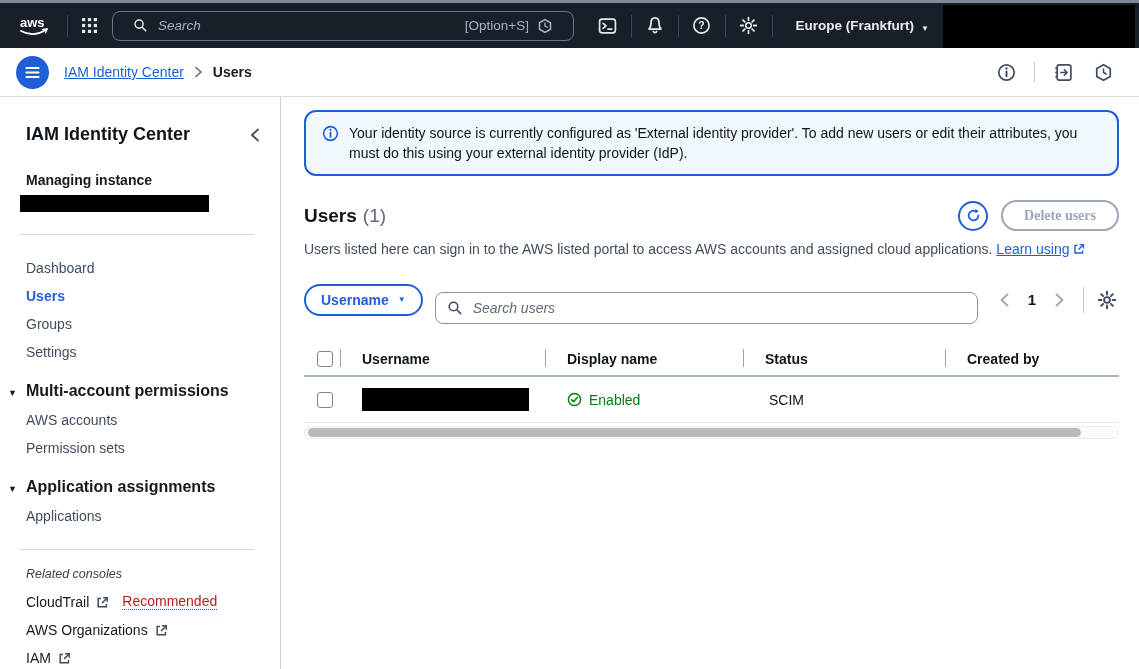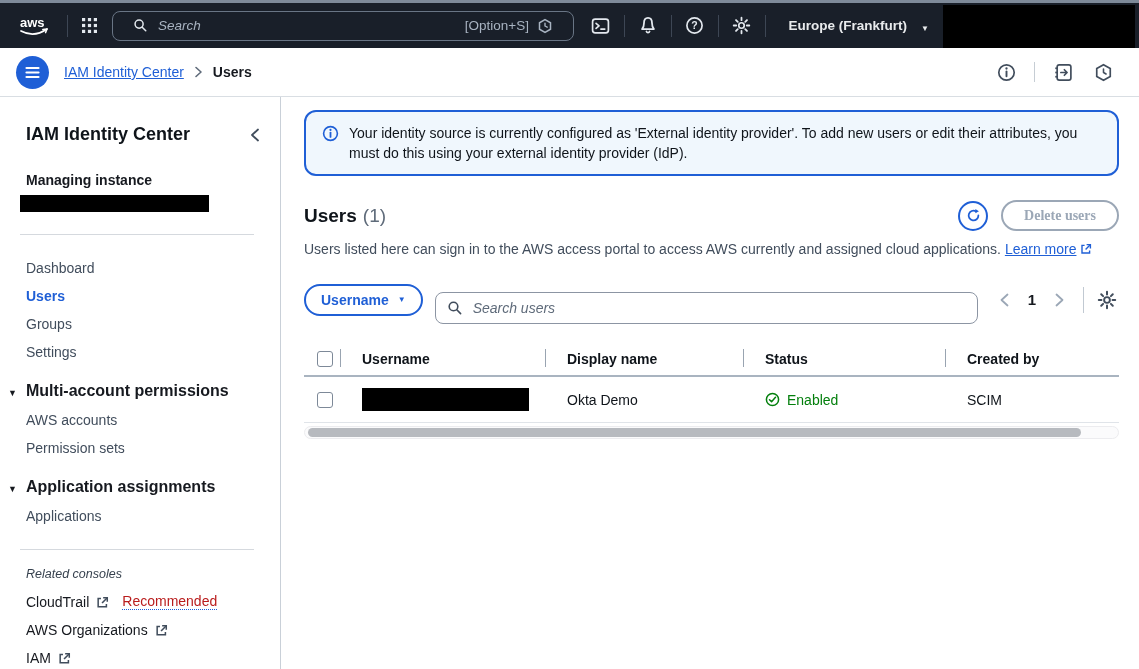--- a/index.html
+++ b/index.html
@@ -16,21 +16,21 @@
   .aws-logo{flex:none;display:block;}
   .grid-btn{flex:none;cursor:pointer;display:flex;align-items:center;}
   .tb-search{flex:none;width:462px;height:30px;border:1px solid #697585;border-radius:8px;
     display:flex;align-items:center;gap:8px;padding:0 20px;margin-left:14px;box-sizing:border-box;}
   .tb-search input{flex:1;background:transparent;border:none;outline:none;color:#d8dee6;
     font-size:13.5px;font-style:italic;font-family:"Liberation Sans",sans-serif;min-width:0;}
   .tb-search input::placeholder{color:#a8b3c1;font-style:italic;}
   .tb-shortcut{color:#a8b3c1;font-size:13.5px;white-space:nowrap;}
   .tb-right{margin-left:auto;display:flex;align-items:center;}
   .tb-iconbtn{width:20px;height:20px;display:flex;align-items:center;justify-content:center;cursor:pointer;flex:none;}
-  .tb-region{display:flex;align-items:flex-end;gap:14px;color:#e9ebed;font-size:13.5px;font-weight:600;
+  .tb-region{display:flex;align-items:flex-end;gap:7px;color:#e9ebed;font-size:13.5px;font-weight:600;
     margin:0 10px;white-space:nowrap;cursor:pointer;}
   .caret{font-size:8px;line-height:1;}
   .redacted-account{position:absolute;right:4px;top:2px;width:192px;height:43px;background:#000;}
   
   .crumbbar{height:48px;background:#fff;border-bottom:1px solid #d9dee3;display:flex;align-items:center;padding:0 16px;}
   .menu-btn{width:33px;height:33px;border-radius:50%;background:#1f5fd6;display:flex;align-items:center;
     justify-content:center;cursor:pointer;flex:none;}
   .crumbs{display:flex;align-items:center;gap:10px;margin-left:15px;font-size:14px;}
   .crumb-link{color:#1f5fd6;text-decoration:underline;cursor:pointer;}
   .crumb-current{font-weight:700;color:#16191f;}
@@ -318,22 +318,22 @@
           <svg width="15" height="15" viewBox="0 0 16 16">
             <path d="M13.2 8 A5.2 5.2 0 1 1 10.5 3.5" fill="none" stroke="#1f5fd6" stroke-width="1.9" stroke-linecap="round"></path>
             <polygon points="9.6,0.8 14,3.4 9.6,6" fill="#1f5fd6" transform="scale(0.85) translate(2.2,0.6)"></polygon>
           </svg>
         </div>
         <button class="delete-btn">Delete users</button>
       </div>
     </div>
 
     <div class="desc-row">
-      <span>Users listed here can sign in to the AWS access portal to access AWS currently and assigned cloud applications.</span>
-      <span class="learn-more">Learn more</span>
+      <span>Users listed here can sign in to the AWS listed portal to access AWS accounts and assigned cloud applications.</span>
+      <span class="learn-more">Learn using</span>
       <svg width="12" height="12" viewBox="0 0 12 12" style="vertical-align:-1px;">
         <path d="M4.6 2.4 H2 V10 H9.6 V7.4" fill="none" stroke="#1f5fd6" stroke-width="1.4"></path>
         <path d="M6.6 1.6 H10.4 V5.4" fill="none" stroke="#1f5fd6" stroke-width="1.4"></path>
         <line x1="10.2" y1="1.8" x2="5.6" y2="6.4" stroke="#1f5fd6" stroke-width="1.4"></line>
       </svg>
     </div>
 
     <div class="filter-row">
       <div class="prop-btn">
         <span>Username</span>
@@ -386,21 +386,20 @@
             <span>Created by</span>
           </div>
       </div>
       <div class="trow">
         <div class="c-sel">
           <span class="checkbox"></span>
         </div>
         <div class="td c-user">
           <span class="cell-redact"></span>
         </div>
-        <div class="td c-disp">Okta Demo</div>
         <div class="td c-status">
           <span class="status-on">
             <svg width="15" height="15" viewBox="0 0 16 16">
               <circle cx="8" cy="8" r="6.5" fill="none" stroke="#037f0c" stroke-width="1.6"></circle>
               <polyline points="4.8,8.2 7,10.3 11.2,5.6" fill="none" stroke="#037f0c" stroke-width="1.6" stroke-linecap="round" stroke-linejoin="round"></polyline>
             </svg>
             <span>Enabled</span>
           </span>
         </div>
         <div class="td c-created">SCIM</div>

